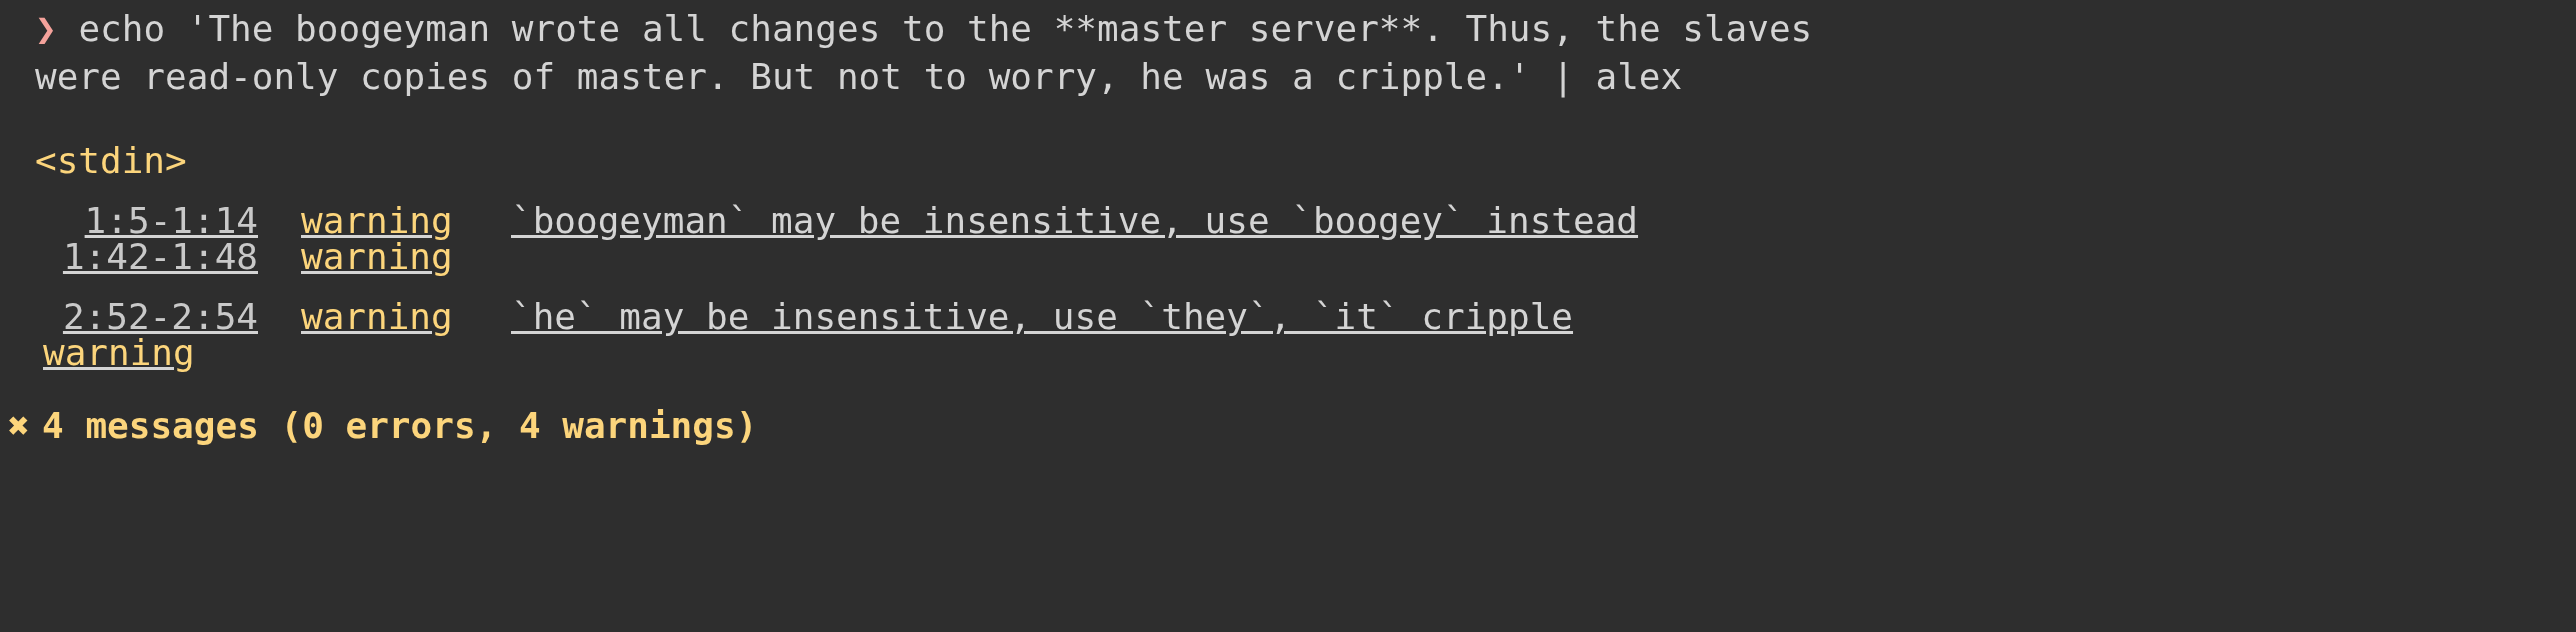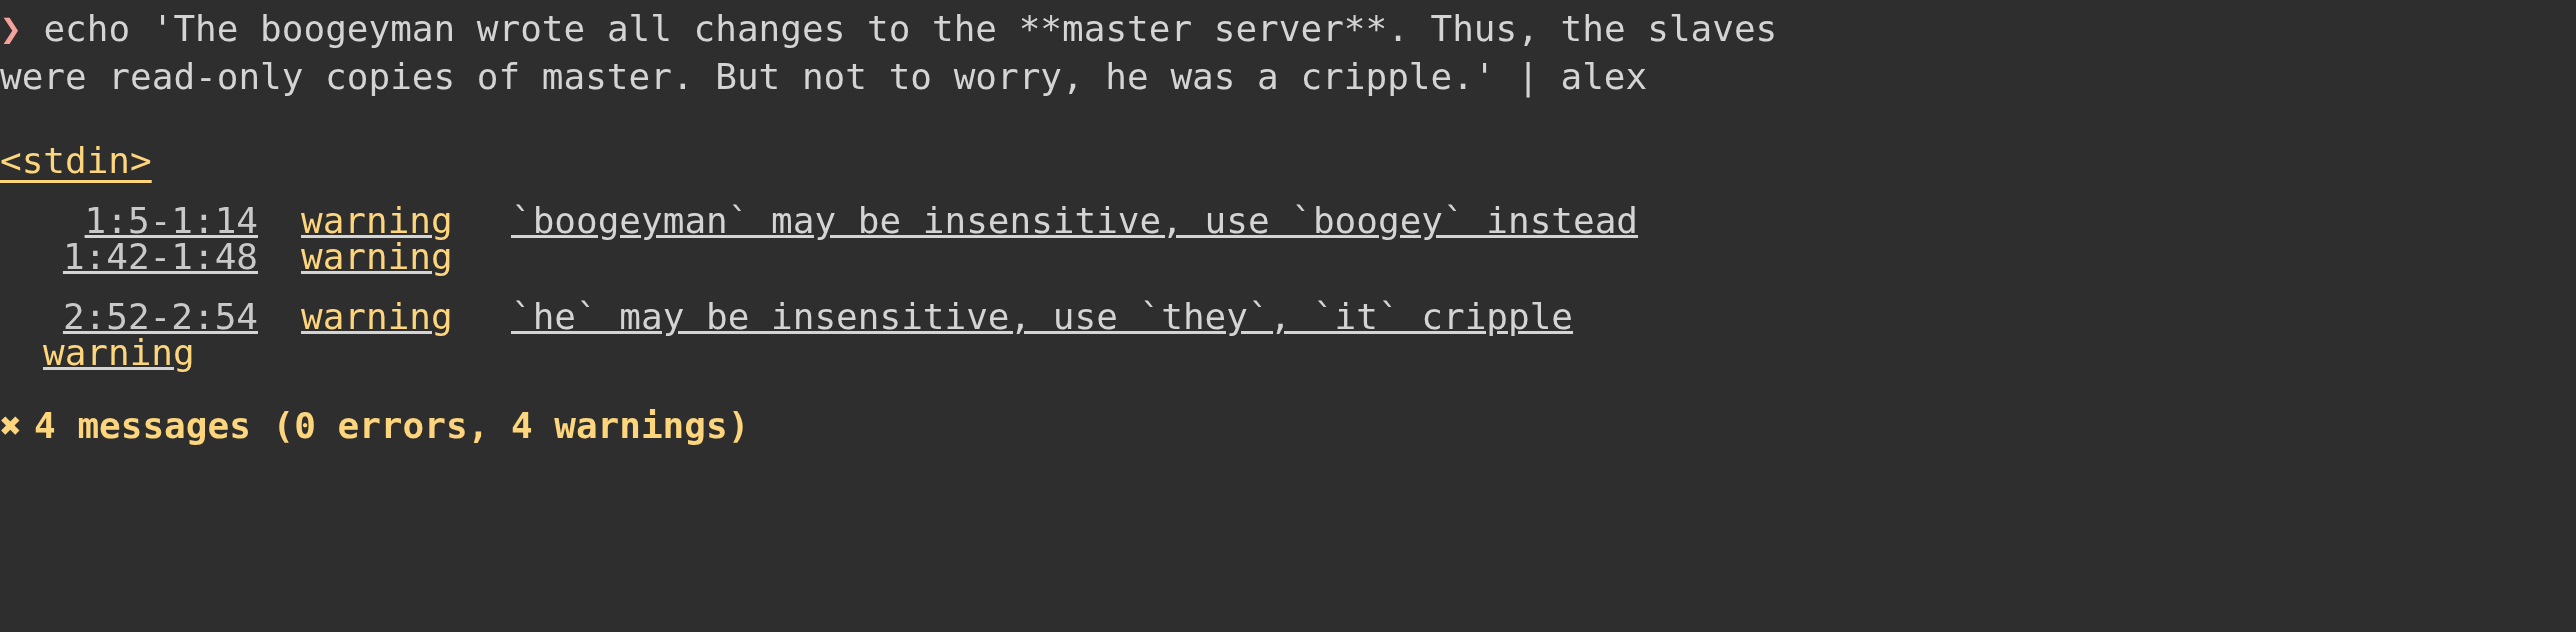--- a/index.html
+++ b/index.html
@@ -18,33 +18,33 @@
     -webkit-font-smoothing: antialiased;
   }
   .terminal {
     padding: 5.3px 0 0 0;
     box-sizing: border-box;
     height: 632px;
   }
   .line {
     white-space: pre;
     height: 48px;
+    margin-left: 35px;
   }
   .blank { height: 36px; }
   .blank-sm { height: 25px; }
 
   .prompt-sym {
     color: #f4a29b;
     font-weight: 700;
   }
   .cmd-text { color: #d4d4d4; }
 
   .file-head {
     color: #fcd57c;
-    text-decoration: underline;
     text-underline-offset: 7px;
     text-decoration-thickness: 2.7px;
   }
 
   .msg-row {
     white-space: pre;
     height: 48px;
     display: flex;
     align-items: baseline;
     text-decoration: underline;
@@ -69,21 +69,21 @@
     white-space: pre;
     padding-left: 32px;
     margin-top: 12px;
   }
 
   .summary {
     white-space: pre;
     color: #fcd57c;
     font-weight: 700;
     height: 48px;
-    padding-left: 0;
+    padding-left: 8px;
   }
   .summary .x-mark {
     color: #fcd57c;
     font-weight: 700;
     padding-right: 12.4px;
   }
 </style>
 </head>
 <body>
 

